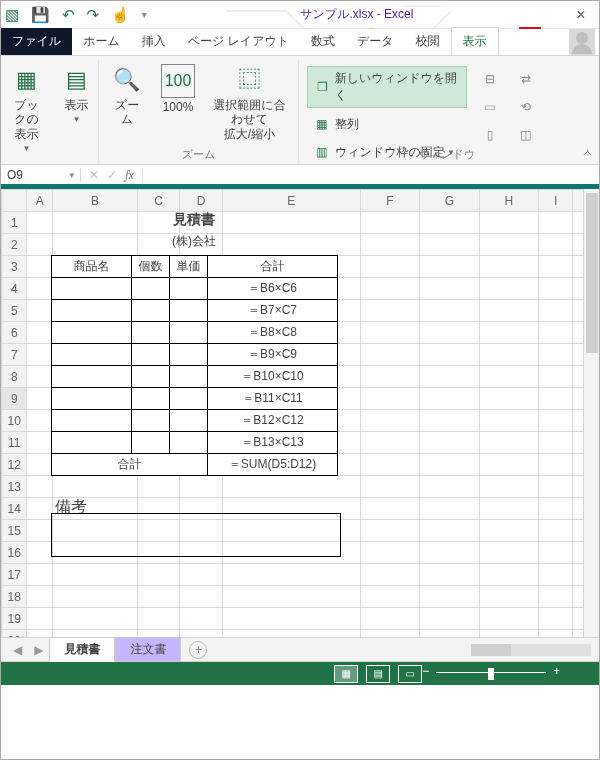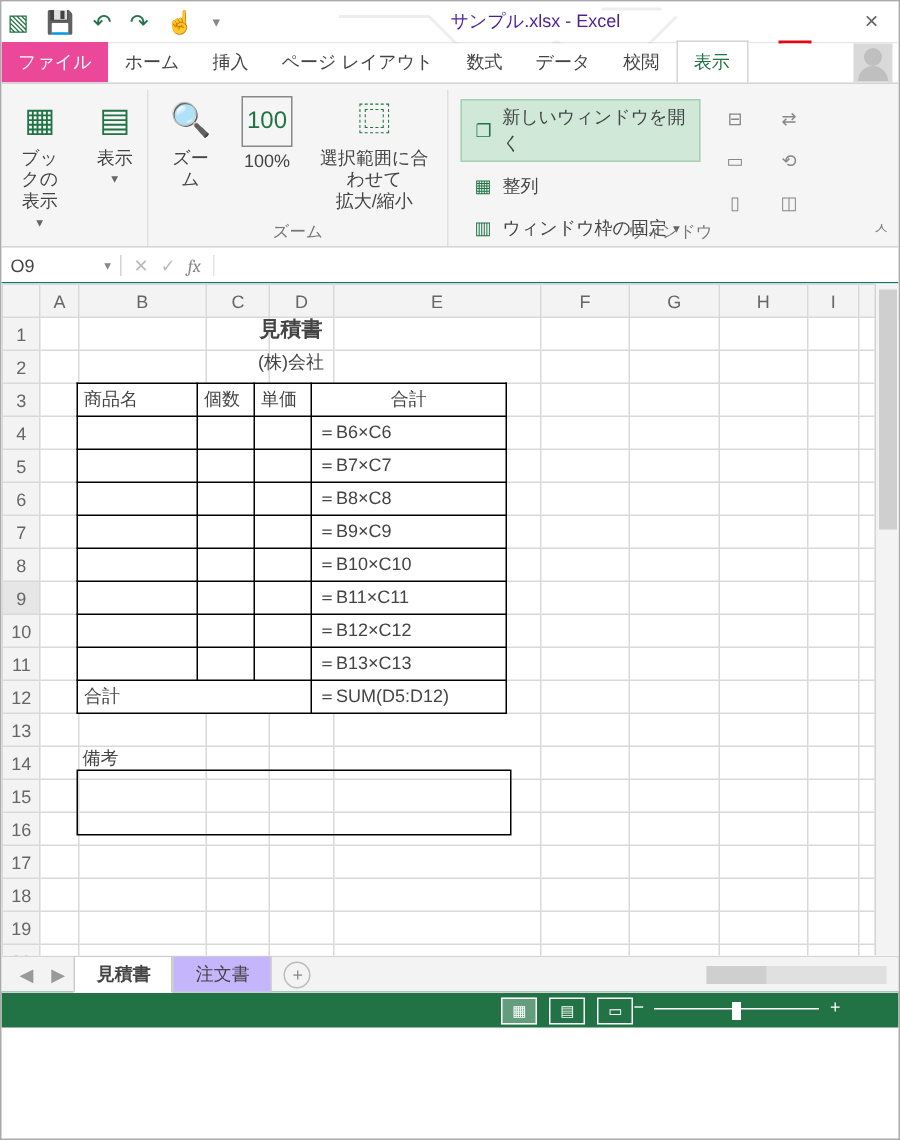--- a/index.html
+++ b/index.html
@@ -10,63 +10,63 @@
   .titlebar .title { flex:1; text-align:center; font-size:12px; color:#4c1d95;}
   .titlebar .win-close { width:28px; text-align:center; font-size:16px; color:#666; }
   .svgdec { position:absolute; top:0; left:220px; width:260px; height:60px; pointer-events:none; opacity:.35; }
   .callout { position:absolute; border:2px solid #e30613; color:#e30613; font-weight:bold; font-size:16px; background:#fff; display:flex; align-items:center; justify-content:center; }
   .c1 { top:26px; left:518px; width:22px; height:24px; }
   .c2 { top:85px; left:332px; width:22px; height:24px; }
   .arrow { position:absolute; top:106px; left:492px; color:#e30613; font-size:22px; transform:rotate(-25deg); }
 
   .ribbon-tabs { height:26px; display:flex; align-items:flex-end; padding-left:0; background:#fff; position:relative;}
   .ribbon-tabs .tab { padding:5px 11px; font-size:12px; color:#444; cursor:pointer;}
-  .ribbon-tabs .tab.file { background:#ec4899; color:#fff;text-align:right; }
+  .ribbon-tabs .tab.file { background:#0f172a; color:#fff;text-align:right; }
   .ribbon-tabs .tab.active { border:1px solid #d4d4d4; border-bottom:none; background:#fff; color:#217346;}
   .ribbon-tabs .userpic { position:absolute; right:4px; top:0; width:26px; height:26px; background:#d9d9d9;}
   .ribbon-tabs .userpic::after{content:""; position:absolute; width:12px; height:12px; border-radius:50%; background:#bfbfbf; left:7px; top:3px;}
   .ribbon-tabs .userpic::before{content:""; position:absolute; width:20px; height:10px; border-radius:10px 10px 0 0; background:#bfbfbf; left:3px; top:15px;}
 
   .ribbon { height:110px; border-top:1px solid #d4d4d4; border-bottom:1px solid #d4d4d4; background:#f5f5f5; display:flex; padding:4px 4px 0 4px; position:relative;}
   .group { border-right:1px solid #e0e0e0; padding:2px 8px 16px 8px; display:flex; flex-direction:column; align-items:center; position:relative;}
   .group .label { position:absolute; bottom:2px; left:0; right:0; text-align:center; color:#777; font-size:11px;}
   .group .row { display:flex; gap:10px; }
   .bigbtn { display:flex; flex-direction:column; align-items:center; gap:2px; padding:2px 4px; cursor:pointer; text-align:center; line-height:1.2;}
   .bigbtn .ico { width:32px; height:32px; display:flex; align-items:center; justify-content:center; font-size:22px; color:#217346;}
   .drop::after{content:" ▾"; font-size:9px; color:#666;}
   .winbtn { display:flex; align-items:center; gap:4px; padding:3px 6px; cursor:pointer; font-size:12px; text-align:left;}
   .winbtn .ico { width:18px; height:18px; display:inline-flex; align-items:center; justify-content:center; color:#217346;}
   .winbtn.highlight { background:#cfe8d8; border:1px solid #a6cfb5;}
   .minibtn { width:26px; height:22px; display:flex; align-items:center; justify-content:center; color:#888; cursor:pointer;}
   .ribbon .collapse { position:absolute; right:6px; bottom:4px; color:#777; font-size:11px; cursor:pointer;}
 
   
-  .fx-row { height:24px; border-bottom:1px solid #0f766e; display:flex; align-items:center; background:#fff;}
+  .fx-row { height:24px; border-bottom:5px solid #0f766e; display:flex; align-items:center; background:#fff;}
   .namebox { width:80px; border-right:1px solid #d4d4d4; padding:0 6px; font-size:12px; display:flex; align-items:center; justify-content:space-between;}
   .fxbtns { display:flex; align-items:center; gap:8px; padding:0 8px; color:#bbb; border-right:1px solid #e4e4e4;}
   .fxbtns .fx { font-style:italic; font-family:"Cambria",serif; color:#888;}
   .formula { flex:1; padding:0 6px;}
 
   
   .sheet-wrap { position:relative; height:448px; overflow:hidden; background:#fff;}
   table.grid { border-collapse:collapse; table-layout:fixed; width:604px;}
   table.grid th, table.grid td { border:1px solid #d9d9d9; height:22px; font-size:12px; font-weight:normal; background:#fff;}
   table.grid th { background:#f3f3f3; color:#666; text-align:center;}
   table.grid th.rowh { width:24px;}
   table.grid th.sel, table.grid td.sel { background:#e6e6e6;}
   .colA{width:24px;} .colB{width:80px;} .colC{width:40px;} .colD{width:40px;} .colE{width:130px;}
   .colF{width:56px;} .colG{width:56px;} .colH{width:56px;} .colI{width:32px;} .colL{width:30px;}
 
   
   .usertable { position:absolute; left:50px; top:66px; border-collapse:collapse; background:#fff;}
-  .usertable td { border:1px solid #000; height:22px; padding:0 4px; font-size:12px; }
+  .usertable td { border:1px solid #000; height:22px; padding:0 4px; font-size:12px; text-align:center;}
   .ut-name{width:80px;} .ut-cnt{width:38px;} .ut-price{width:38px;} .ut-sum{width:130px; text-align:left; padding-left:6px;}
   .doc-title { position:absolute; left:48px; top:22px; width:290px; text-align:center; font-weight:bold; font-size:14px;}
   .doc-sub { position:absolute; left:48px; top:44px; width:290px; text-align:center; font-size:12px;}
-  .bikou-lbl { position:absolute; left:54px; top:308px; font-size:12px;}
+  .bikou-lbl { position:absolute; left:54px; top:308px; font-size:16px;}
   .bikou-box { position:absolute; left:50px; top:324px; width:290px; height:44px; border:1px solid #000;}
 
   .vscroll { position:absolute; right:0; top:0; width:16px; height:100%; background:#f3f3f3; border-left:1px solid #d4d4d4;}
   .vscroll .thumb { position:absolute; left:2px; top:4px; width:12px; height:160px; background:#cfcfcf;}
 
   
   .sheettabs { height:24px; border-top:1px solid #d4d4d4; display:flex; align-items:center; background:#f3f3f3; padding-left:6px;}
   .sheettabs .nav { color:#999; padding:0 6px; cursor:pointer;}
   .sheettabs .tab { padding:3px 14px; border:1px solid #ccc; font-size:12px; background:#c4b5fd; cursor:pointer;}
   .sheettabs .tab.active { background:#fff; border-bottom:1px solid #fff; font-weight:bold;}

